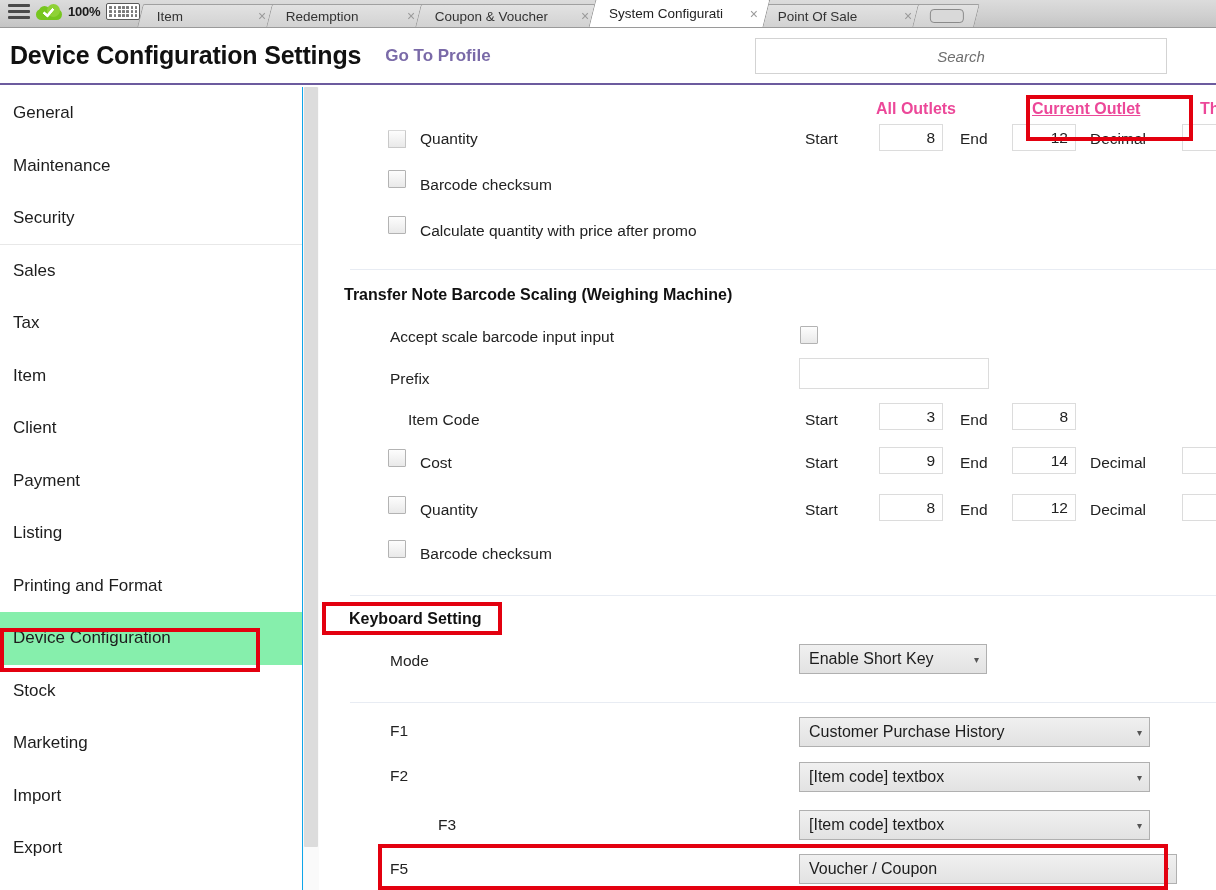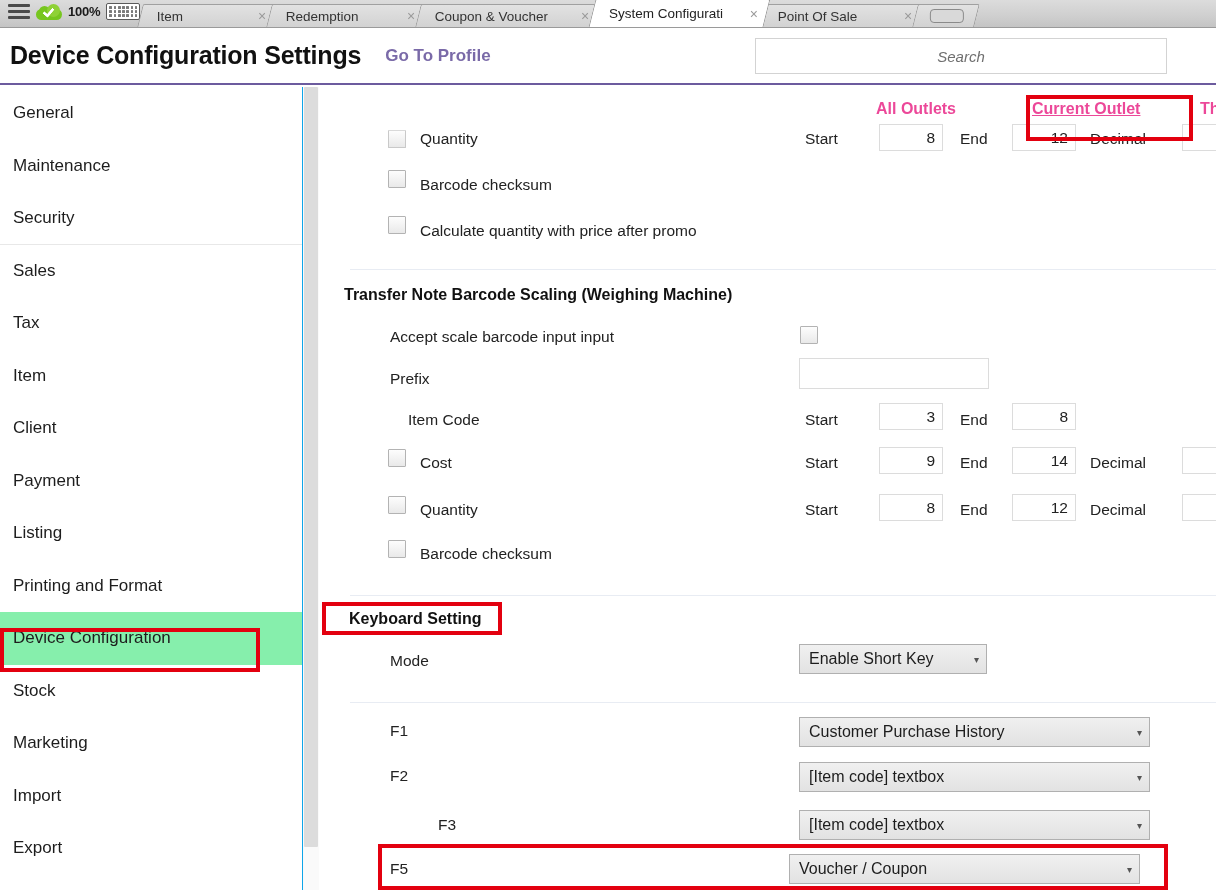--- a/index.html
+++ b/index.html
@@ -366,21 +366,21 @@
       <span class="caret">▾</span>
     </div>
 
     <div class="lbl" style="position:absolute; left:70px; top:729px;margin-left:48px;">F3</div>
     <div class="combo" style="left:479px; top:723px; width:351px;">
       <span>[Item code] textbox</span>
       <span class="caret">▾</span>
     </div>
 
     <div class="lbl" style="position:absolute; left:70px; top:773px;">F5</div>
-    <div class="combo" style="left:469px; top:767px; width:351px;gap:25px;">
+    <div class="combo" style="left:479px; top:767px; width:378px;gap:25px;">
       <span>Voucher / Coupon</span>
       <span class="caret">▾</span>
     </div>
   </div>
 
   <div class="hl" style="left:1026px; top:95px; width:167px; height:46px;"></div>
   <div class="hl" style="left:322px; top:602px; width:180px; height:33px;"></div>
   <div class="hl" style="left:378px; top:844px; width:790px; height:46px;"></div>
 
 </div>

